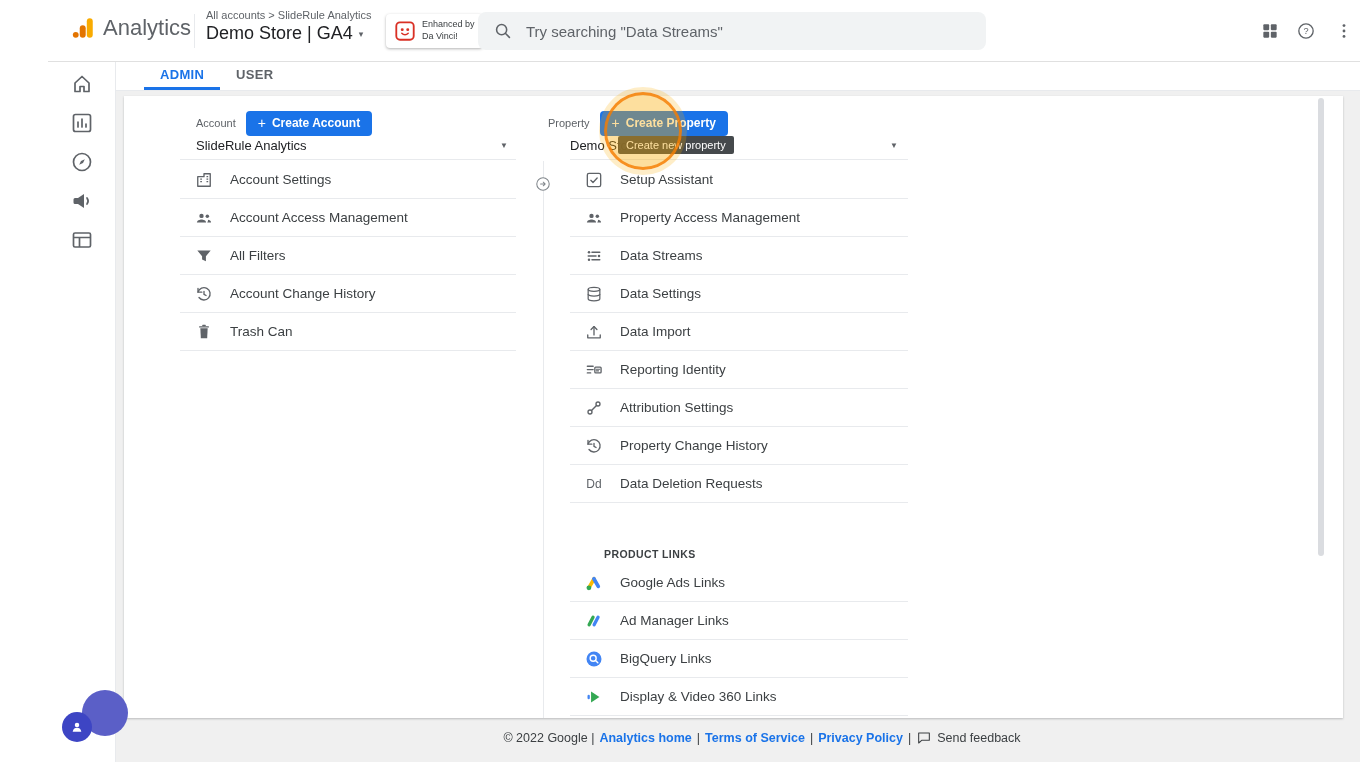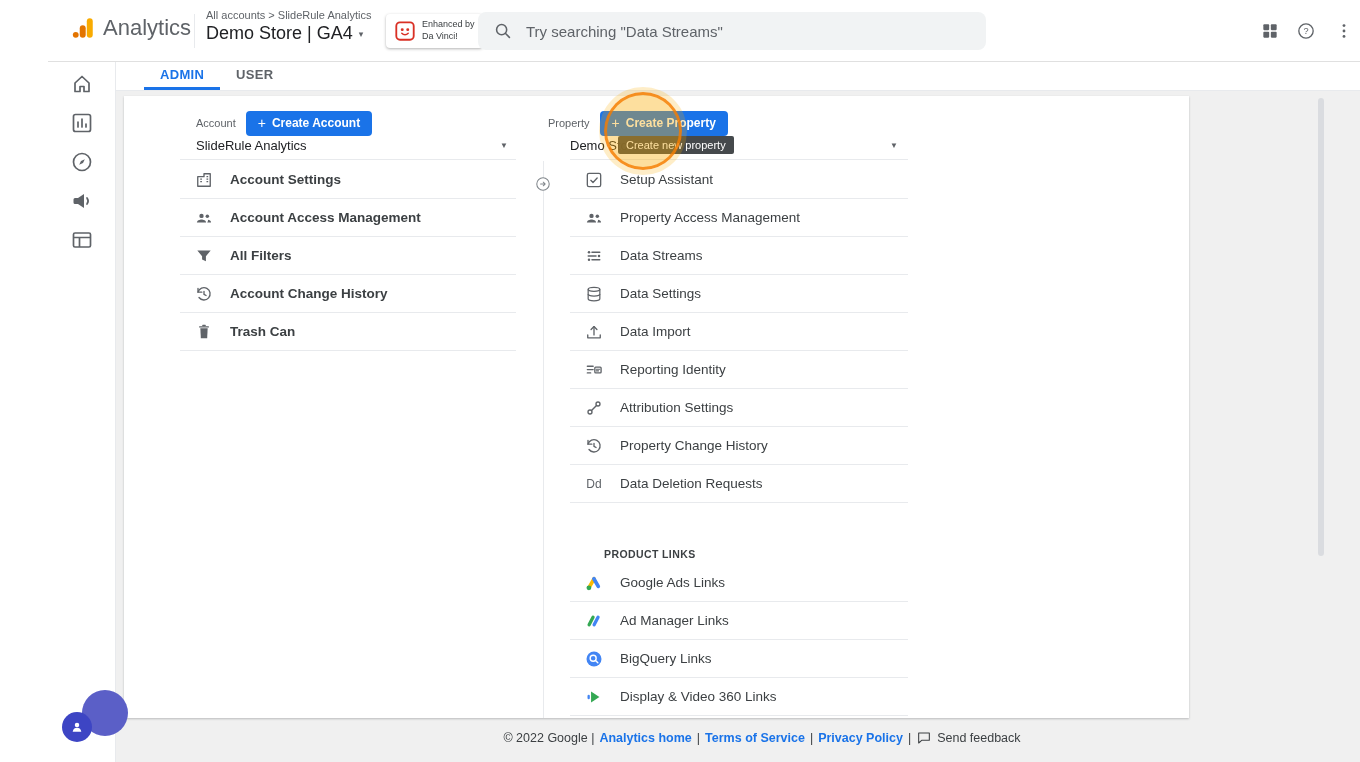--- a/index.html
+++ b/index.html
@@ -27,37 +27,37 @@
   .sidebar { position: absolute; left: 0; top: 62px; width: 68px; height: 700px; background: #fff; border-right: 1px solid #e8eaed; display: flex; flex-direction: column; align-items: center; padding-top: 10px; gap: 15px; z-index: 20; }
   .side-btn { width: 24px; height: 24px; cursor: pointer; }
 
   
   .tabbar { position: absolute; left: 68px; top: 62px; right: 0; height: 29px; background: #fff; border-bottom: 1px solid #e8eaed; display: flex; align-items: stretch; padding-left: 28px; z-index: 10; }
   .tab { display: flex; align-items: center; padding: 0 16px; font-size: 13px; font-weight: bold; letter-spacing: .3px; color: #5f6368; border-bottom: 3px solid transparent; cursor: pointer; }
   .tab.active { color: #1a73e8; border-bottom-color: #1a73e8; }
 
   
   .content { position: absolute; left: 68px; top: 91px; right: 0; bottom: 0; background: #f0f0f0; }
-  .card { position: absolute; left: 8px; top: 5px; width: 1065px; height: 622px; background: #fff; box-shadow: 0 1px 2px rgba(60,64,67,.3); }
+  .card { position: absolute; left: 8px; top: 5px; width: 1219px; height: 622px; background: #fff; box-shadow: 0 1px 2px rgba(60,64,67,.3); }
 
   .col-head { position: absolute; top: 14px; display: flex; align-items: center; gap: 10px; height: 26px; }
   .acct-head { left: 72px; }
   .prop-head { left: 424px; }
   .col-label { font-size: 11px; color: #5f6368; }
   .create-btn { display: flex; align-items: center; gap: 6px; background: #1a73e8; color: #fff; font-size: 12px; font-weight: bold; border: none; border-radius: 4px; height: 25px; padding: 0 12px; font-family: inherit; cursor: pointer; }
   .plus-glyph { font-size: 14px; font-weight: normal; }
 
   .selector { position: absolute; top: 40px; height: 24px; display: flex; align-items: center; justify-content: space-between; border-bottom: 1px solid #e8eaed; padding-bottom: 4px; cursor: pointer; }
   .acct-sel { left: 56px; width: 336px; padding-left: 16px; }
   .prop-sel { left: 446px; width: 338px; padding-right: 2px; }
   .sel-text { font-size: 13px; color: #202124; }
   .caret-xs { font-size: 8px; color: #5f6368; padding-right: 8px; }
 
   .list { position: absolute; top: 65px; }
-  .acct-list { left: 56px; width: 336px; font-weight: bold; }
+  .acct-list { left: 56px; width: 336px; }
   .prop-list { left: 446px; width: 338px; }
   .row { height: 38px; display: flex; align-items: center; gap: 16px; border-bottom: 1px solid #e8eaed; padding-left: 14px; cursor: pointer; }
   .row-label { font-size: 13.5px; color: #3c4043; }
   .ic { width: 20px; height: 20px; flex: 0 0 20px; display: flex; align-items: center; justify-content: center; }
   .dd-text { font-size: 12px; color: #5f6368; }
 
   .prod-header { position: absolute; left: 460px; top: 452px; font-size: 10.5px; font-weight: bold; letter-spacing: .4px; color: #3c4043; padding-left: 20px; }
   .prod-list { position: absolute; left: 446px; top: 468px; width: 338px; }
 
   .divider-v { position: absolute; left: 419px; top: 65px; width: 1px; height: 557px; background: #e8eaed; }

